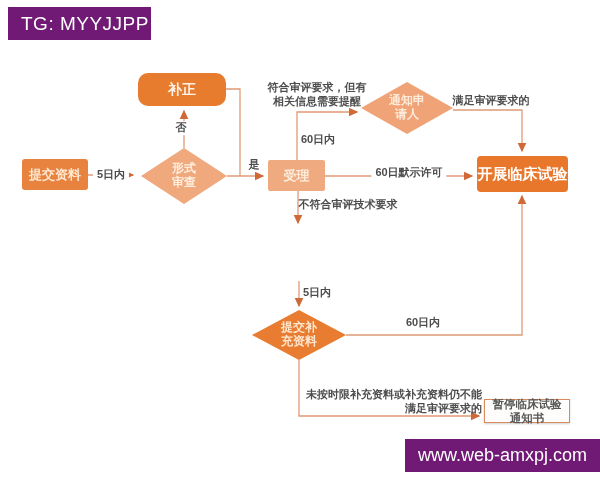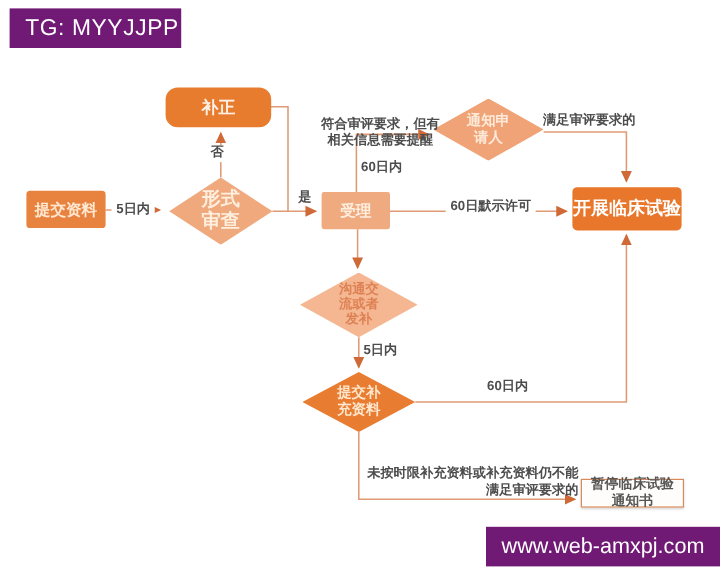--- a/index.html
+++ b/index.html
@@ -16,21 +16,21 @@
        font-size:11px;font-weight:600;color:#4d4d4d;white-space:pre-line;text-align:center;line-height:1.25;}
   .lbl.onln{background:#ffffff;padding:0 4px;}
   .diamond{clip-path:polygon(50% 0%,100% 50%,50% 100%,0% 50%);}
 
   
   #n-correction{left:138px;top:73px;width:88px;height:33px;border-radius:10px;
     background:#e87c2e;color:rgba(255,247,239,.96);font-size:14px;font-weight:700;}
   #n-submit{left:22px;top:159px;width:66px;height:31px;border-radius:3px;
     background:#e8823f;color:#ffe8d0;font-size:13px;font-weight:700;}
   #n-formal{left:141px;top:148px;width:86px;height:56px;background:#f0a87d;
-    color:#fdeede;font-size:16px;font-weight:700;line-height:1.15;}
+    color:#fdeede;font-size:12px;font-weight:700;line-height:1.15;}
   #n-acceptance{left:268px;top:160px;width:57px;height:31px;border-radius:2px;
     background:#f0aa80;color:#fdeede;font-size:13px;font-weight:700;}
   #n-notify{left:361px;top:82px;width:92px;height:52px;background:#efa376;
     color:#fdeada;font-size:12px;font-weight:700;line-height:1.15;}
   #n-start{left:477px;top:156px;width:91px;height:36px;border-radius:4px;
     font-size:15px;font-weight:700;}
   #n-communicate{left:250px;top:227px;width:98px;height:54px;background:#f4b791;
     color:#de8154;font-size:11px;font-weight:700;line-height:1.15;}
   #n-supplement{left:252px;top:310px;width:94px;height:50px;background:#e87c31;
     color:#ffe7cd;font-size:12px;font-weight:700;line-height:1.15;}
@@ -38,21 +38,21 @@
     border:1px solid #d98a5c;box-shadow:0 1px 2px rgba(0,0,0,.18), inset 0 0 0 1px #fff;
     color:#575757;font-size:11.5px;font-weight:600;line-height:1.25;}
 
   #badge-tg{left:8px;top:7px;width:130px;height:33px;padding-left:13px;font-size:19px;letter-spacing:.5px;}
   #badge-site{left:405px;top:439px;width:195px;height:33px;justify-content:center;font-size:18px;}
 
   
   #l-5d1{left:111px;top:175px;}
   #l-no{left:181px;top:128px;}
   #l-yes{left:254px;top:165px;}
-  #l-meets{left:317px;top:111px;}
+  #l-meets{left:317px;top:95px;}
   #l-60d1{left:318px;top:140px;}
   #l-window{left:491px;top:101px;}
   #l-tacit{left:409px;top:173px;text-align:right;}
   #l-notmeet{left:348px;top:205px;}
   #l-5d2{left:317px;top:293px;}
   #l-60d2{left:423px;top:323px;}
   #l-overdue{left:394px;top:402px;text-align:right;}
 </style>
 </head>
 <body>
@@ -81,36 +81,34 @@
   </svg>
 
   <div class="node" id="n-submit">提交资料</div>
   <div class="node" id="n-correction">补正</div>
   <div class="node diamond" id="n-formal">形式
 审查</div>
   <div class="node" id="n-acceptance">受理</div>
   <div class="node diamond" id="n-notify">通知申
 请人</div>
   <div class="node rect-dark" id="n-start">开展临床试验</div>
-  <div class="node diamond" id="n-communicate">沟通交
-流或者
-发补</div>
   <div class="node diamond" id="n-supplement">提交补
 充资料</div>
   <div class="node" id="n-suspend">暂停临床试验
 通知书</div>
 
   <span class="lbl onln" id="l-5d1">5日内</span>
   <span class="lbl onln" id="l-no">否</span>
   <span class="lbl" id="l-yes">是</span>
   <span class="lbl" id="l-meets">符合审评要求，但有
 相关信息需要提醒</span>
   <span class="lbl" id="l-60d1">60日内</span>
   <span class="lbl" id="l-window">满足审评要求的</span>
   <span class="lbl onln" id="l-tacit">60日默示许可</span>
+  <span class="lbl" id="l-notmeet">不符合审评技术要求</span>
   <span class="lbl" id="l-5d2">5日内</span>
   <span class="lbl" id="l-60d2">60日内</span>
   <span class="lbl" id="l-overdue">未按时限补充资料或补充资料仍不能
 满足审评要求的</span>
 
   <div class="badge" id="badge-tg">TG: MYYJJPP</div>
   <div class="badge" id="badge-site">www.web-amxpj.com</div>
 
 </div>
 

